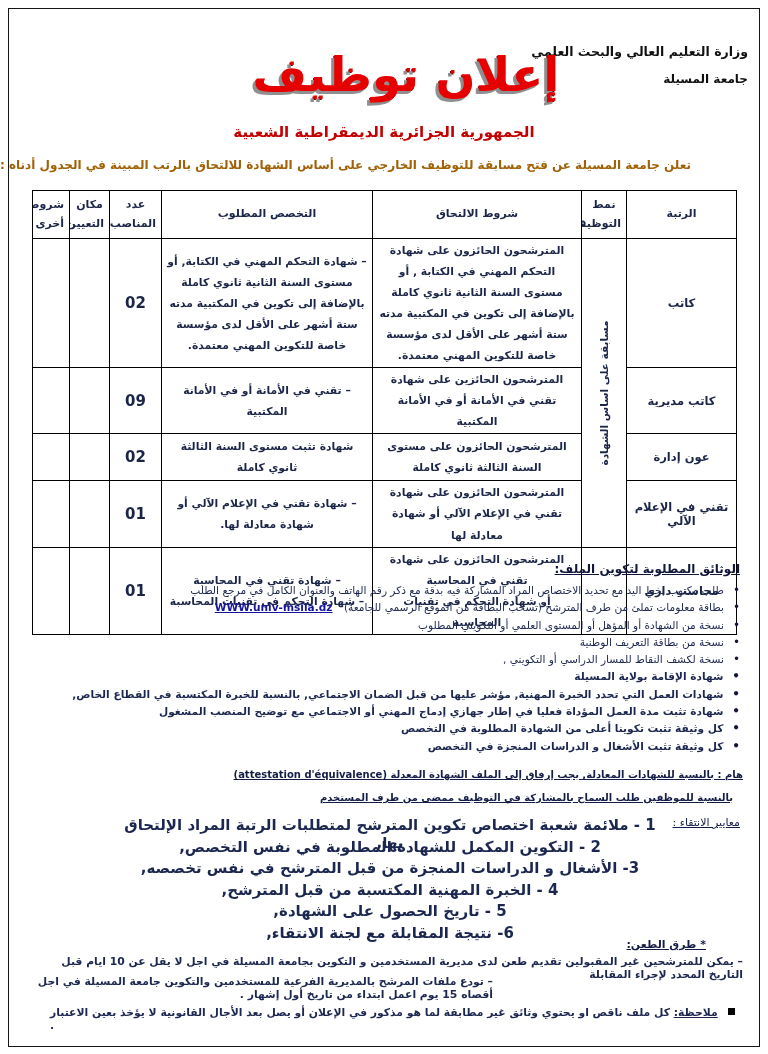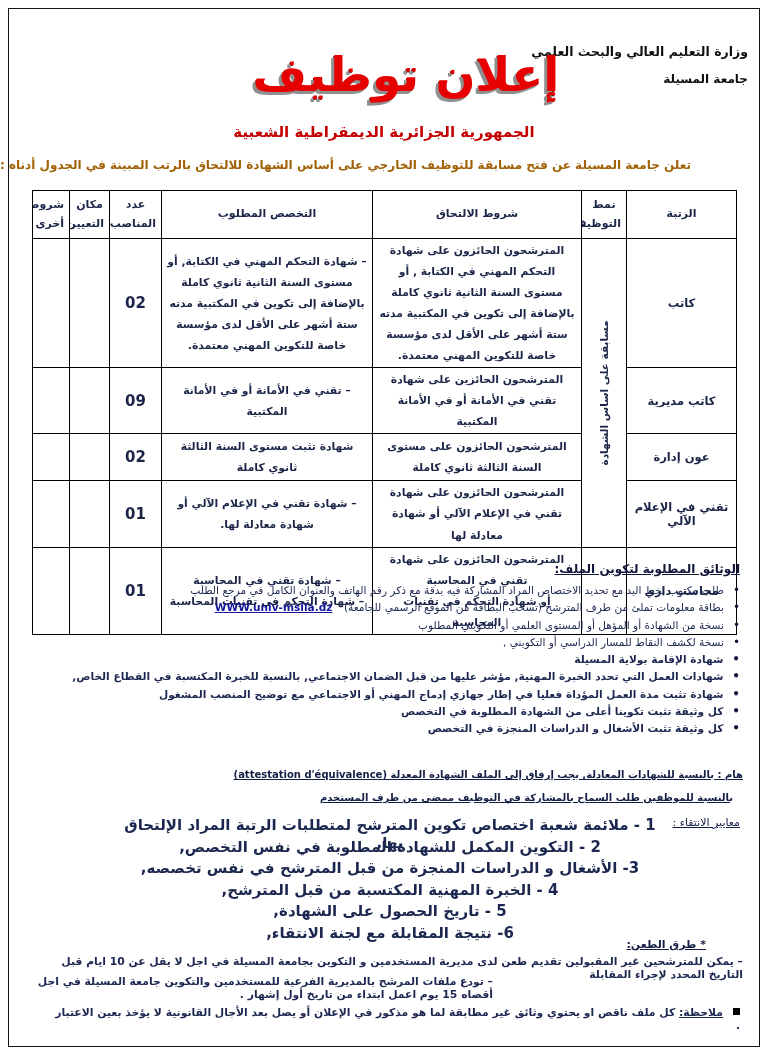--- a/index.html
+++ b/index.html
@@ -65,21 +65,21 @@
   .criteria-list .crit{font-size:15px;font-weight:bold;color:#1c2750;height:21.5px;}
 
   
   .appeals-heading{position:absolute;top:938px;right:62px;font-size:11px;font-weight:bold;
     text-decoration:underline;color:#141d45;}
   .appeals-list{position:absolute;top:955px;right:25px;width:718px;}
   .appeals-list .appeal-line{font-size:10.8px;font-weight:bold;color:#1c2750;text-align:right;height:20px;}
   .appeals-list .appeal-line.indent{margin-right:250px;}
 
   
-  .final-remark{position:absolute;top:1006px;right:28px;width:690px;text-align:right;
+  .final-remark{position:absolute;top:1006px;right:28px;width:690px;text-align:left;
     font-size:10.8px;font-weight:bold;color:#1c2750;}
   .final-remark .sq{display:inline-block;width:7px;height:7px;background:#000;margin-left:10px;vertical-align:1px;}
   .final-remark .remark-label{text-decoration:underline;}
 </style>
 </head>
 <body>
 
 <div class="frame"></div>
 
 <div class="ministry">
@@ -162,20 +162,21 @@
         <td></td>
       </tr>
     </tbody>
 </table>
 
 <div class="docs-heading">الوثائق المطلوبة لتكوين الملف:</div>
 <ul class="docs">
     <li><span>طلب مكتوب بخط اليد مع تحديد الاختصاص المراد المشاركة فيه بدقة مع ذكر رقم الهاتف والعنوان الكامل في مرجع الطلب</span></li>
     <li><span>بطاقة معلومات تملئ من طرف المترشح </span><span class="bold-part">(تسحب البطاقة من الموقع الرسمي للجامعة) </span><span class="site-link">WWW.univ-msila.dz</span></li>
     <li><span>نسخة من الشهادة أو المؤهل أو المستوى العلمي أو التكويني المطلوب</span></li>
+    <li><span>نسخة من بطاقة التعريف الوطنية</span></li>
     <li><span>نسخة لكشف النقاط للمسار الدراسي أو التكويني ,</span></li>
     <li class="strong"><span>شهادة الإقامة بولاية المسيلة</span></li>
     <li class="strong"><span>شهادات العمل التي تحدد الخبرة المهنية, مؤشر عليها من قبل الضمان الاجتماعي, بالنسبة للخبرة المكتسبة في القطاع الخاص,</span></li>
     <li class="strong"><span>شهادة تثبت مدة العمل المؤداة فعليا في إطار جهازي إدماج المهني أو الاجتماعي مع توضيح المنصب المشغول</span></li>
     <li class="strong"><span>كل وثيقة تثبت تكوينا أعلى من الشهادة المطلوبة في التخصص</span></li>
     <li class="strong"><span>كل وثيقة تثبت الأشغال و الدراسات المنجزة في التخصص</span></li>
   </ul>
 
 <div class="important-note">هام : بالنسبة للشهادات المعادلة, يجب إرفاق إلى الملف الشهادة المعدلة (attestation d'équivalence)</div>
 <div class="employees-note">بالنسبة للموظفين طلب السماح بالمشاركة في التوظيف ممضى من طرف المستخدم</div>

